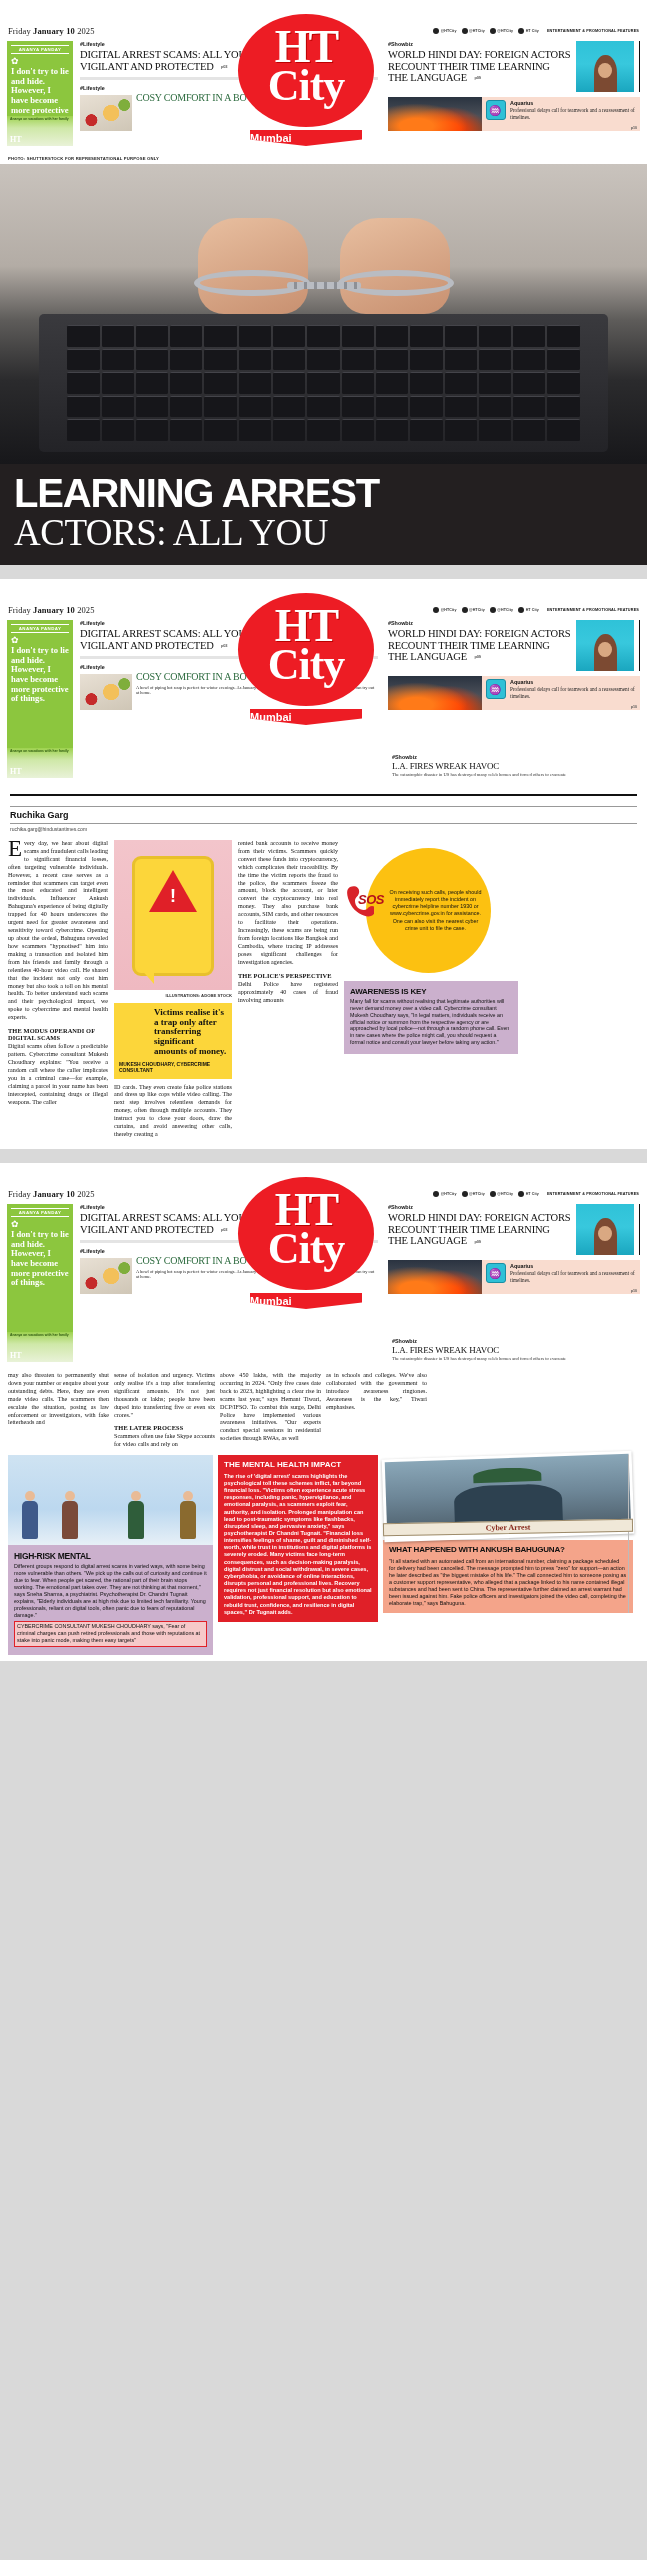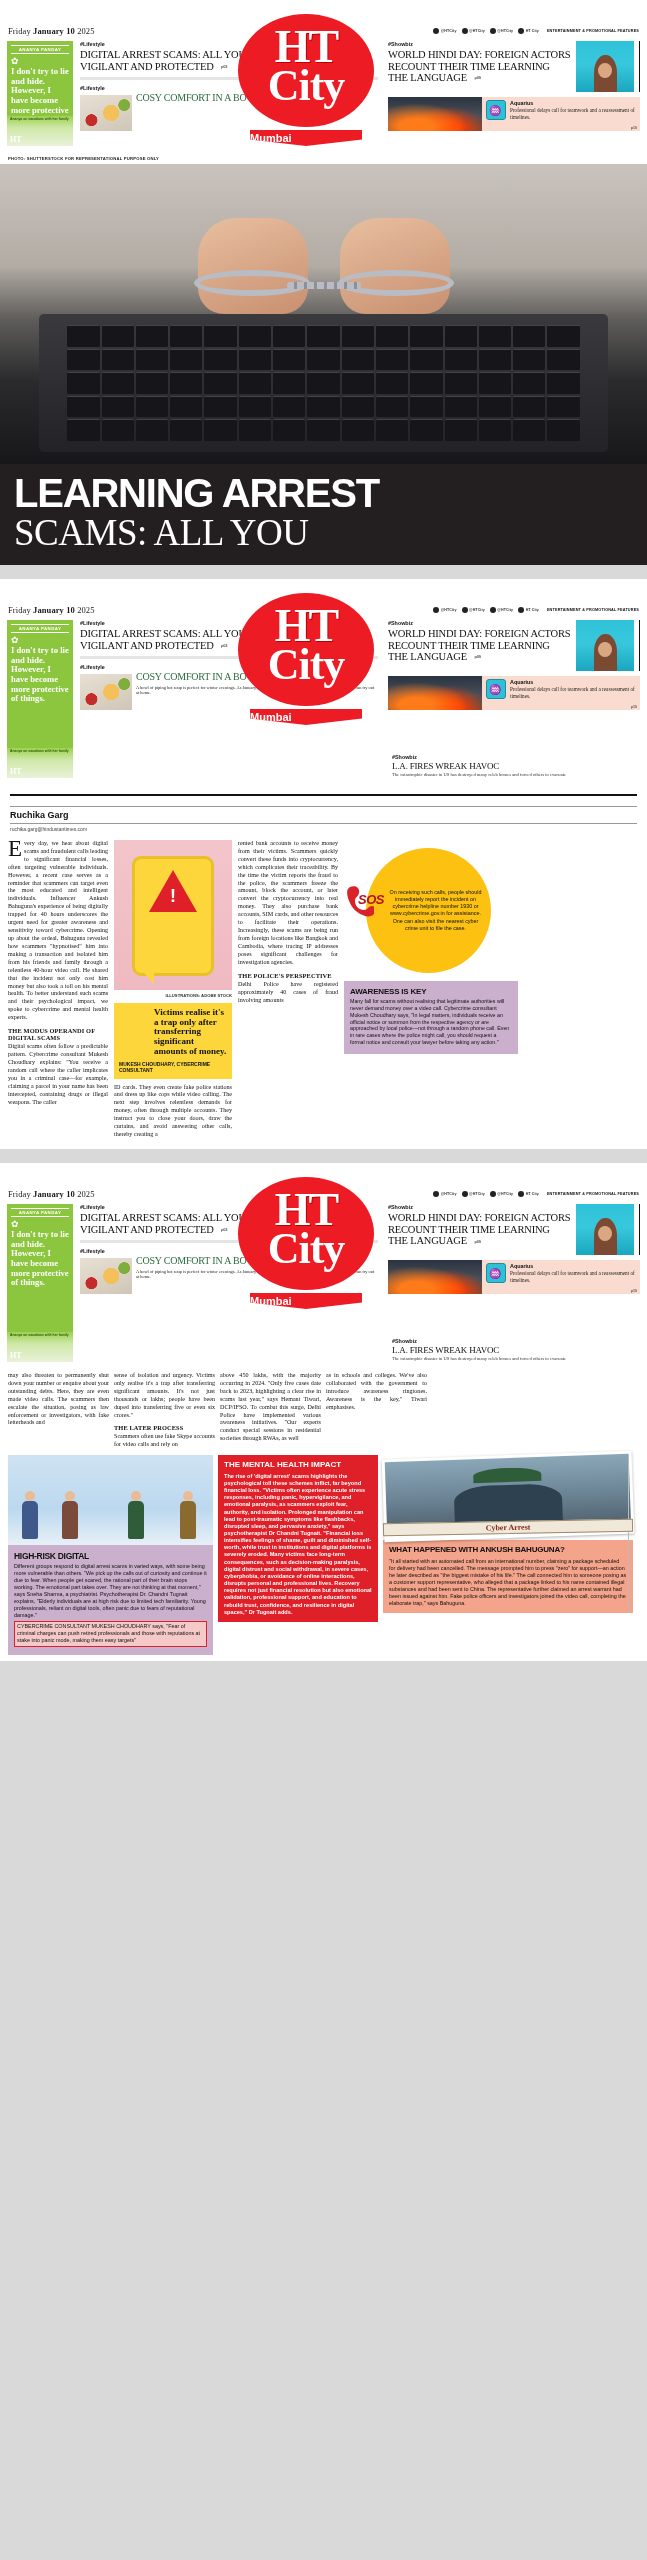--- a/index.html
+++ b/index.html
@@ -935,21 +935,21 @@
           <i></i>
           <i></i>
           <i></i>
           <i></i>
           <i></i>
       </div>
     </div>
   </div>
   <div class="hero-title-band">
     <div class="hero-l1">LEARNING ARREST</div>
-    <div class="hero-l2">SCAMS: ALL YOU</div>
+    <div class="hero-l2">ACTORS: ALL YOU</div>
   </div>
 </div>
 
 <div class="spacer"></div>
 
 <div class="page">
 
   <div class="masthead">
     <div class="dateline-row">
       <div class="dateline">
@@ -1222,21 +1222,21 @@
 
   <div class="p3-cols" style="padding-top:0;">
     <div style="width:205px;flex:0 0 205px;">
       <div class="scene-img">
         <div class="person" style="left:14px;"></div>
         <div class="person" style="left:54px;background:#7a4a3a;"></div>
         <div class="person" style="left:120px;background:#2f5d3a;"></div>
         <div class="person" style="left:172px;background:#8a6a2f;"></div>
       </div>
       <div class="risk-box">
-        <div class="risk-title">HIGH-RISK DIGITAL</div>
+        <div class="risk-title">HIGH-RISK MENTAL</div>
         <div class="risk-text">Different groups respond to digital arrest scams in varied ways, with some being more vulnerable than others. "We pick up the calls out of curiosity and continue it due to fear. When people get scared, the rational part of their brain stops working. The emotional part takes over. They are not thinking at that moment," says Sneha Sharma, a psychiatrist. Psychotherapist Dr. Chandni Tugnait explains, "Elderly individuals are at high risk due to limited tech familiarity. Young professionals, reliant on digital tools, often panic due to fears of reputational damage."</div>
         <div class="risk-text hl-red2">CYBERCRIME CONSULTANT MUKESH CHOUDHARY says, "Fear of criminal charges can push retired professionals and those with reputations at stake into panic mode, making them easy targets"</div>
       </div>
     </div>
 
     <div style="width:160px;flex:0 0 160px;">
       <div class="mental-box">
         <div class="mental-title">THE MENTAL HEALTH IMPACT</div>
         <div class="mental-text">The rise of 'digital arrest' scams highlights the psychological toll these schemes inflict, far beyond financial loss. "Victims often experience acute stress responses, including panic, hypervigilance, and emotional paralysis, as scammers exploit fear, authority, and isolation. Prolonged manipulation can lead to post-traumatic symptoms like flashbacks, disrupted sleep, and pervasive anxiety," says psychotherapist Dr Chandni Tugnait. "Financial loss intensifies feelings of shame, guilt and diminished self-worth, while trust in institutions and digital platforms is severely eroded. Many victims face long-term consequences, such as decision-making paralysis, digital distrust and social withdrawal, in severe cases, cyberphobia, or avoidance of online interactions, disrupts personal and professional lives. Recovery requires not just financial resolution but also emotional validation, professional support, and education to rebuild trust, confidence, and resilience in digital spaces," Dr Tugnait adds.</div>
       </div>

